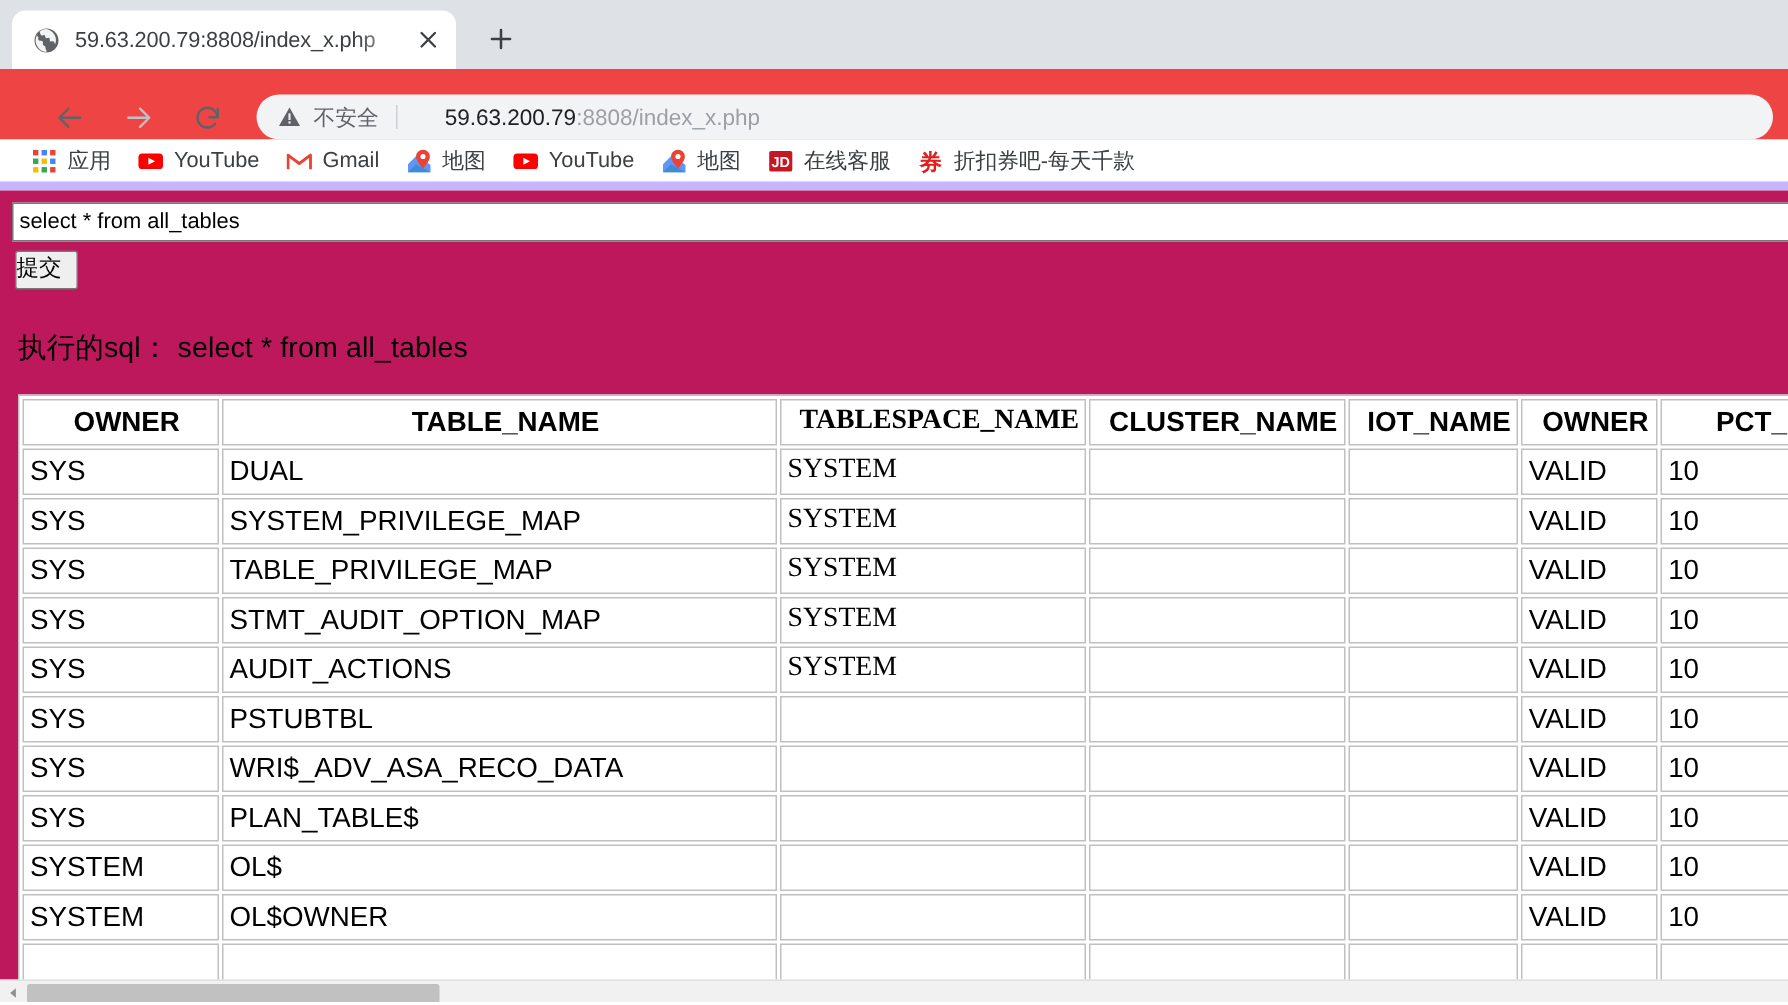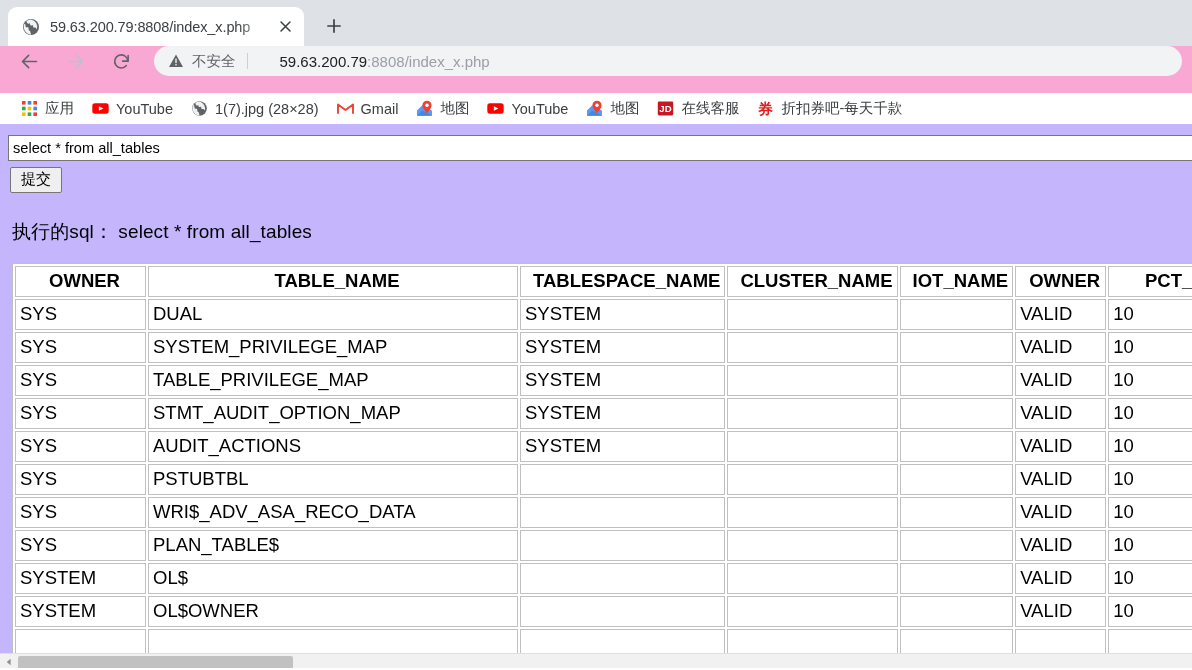--- a/index.html
+++ b/index.html
@@ -59,24 +59,24 @@
   .newtab {
     width: 32px; height: 32px;
     margin: 0 0 4px 14px;
     display: flex; align-items: center; justify-content: center;
     color: #3c4043;
   }
 
   
   .toolbar {
     height: 47px;
-    background: #f9a8d4;
+    background: #ef4444;
     display: flex;
-    align-items: flex-start;
-    padding: 0 10px 0 14px;
+    align-items: flex-end;
+    padding: 0 10px 0 31px;
     flex: 0 0 auto;
   }
   .navbtn {
     width: 30px; height: 30px;
     display: flex; align-items: center; justify-content: center;
     margin-right: 16px;
     color: #5f6368;
   }
   .navbtn.disabled { color: #bdc1c6; }
   .navbtn.reload { margin-right: 18px; }
@@ -99,37 +99,37 @@
   
   .bookmarks {
     height: 34px;
     background: #ffffff;
     display: flex;
     align-items: center;
     padding: 0 6px 0 13px;
     flex: 0 0 auto;
     overflow: hidden;
     white-space: nowrap;
-    border-bottom: 3px solid #c4b5fd;
+    border-bottom: 6px solid #c4b5fd;
   }
   .bm {
     display: flex; align-items: center;
     height: 26px;
     padding: 0 8px;
     margin-right: 2px;
     border-radius: 4px;
     flex: 0 0 auto;
   }
   .bm-ico { width: 17px; height: 17px; flex: 0 0 17px; margin-right: 7px; display: block; }
   .bm-label { font-size: 14.5px; color: #3c4043; white-space: nowrap; }
 
   
   .viewport {
     flex: 1 1 auto;
-    background: #c4b5fd;
+    background: #be185d;
     position: relative;
     overflow: hidden;
   }
   .page {
     position: absolute;
     top: 0; left: 0;
     padding: 8px 0 0 8px;
     width: 2400px;
   }
 
@@ -147,21 +147,21 @@
     margin: 0 0 2px 0;
     outline: none;
   }
   .submit-btn {
     font-family: "Liberation Sans", sans-serif;
     font-size: 15px;
     color: #000;
     background: #efefef;
     border: 1px solid #767676;
     border-radius: 2px;
-    padding: 3px 10px 4px 10px;
+    padding: 3px 10px 4px 0;
     margin: 4px 0 0 2px;
     line-height: 1.1;
   }
   .exec-line {
     font-size: 19px;
     color: #000;
     margin: 26px 0 18px 4px;
     letter-spacing: 0.1px;
   }
 
@@ -179,21 +179,21 @@
     color: #000;
     padding: 3px 4px 4px 4px;
     height: 26px;
     vertical-align: middle;
     white-space: nowrap;
   }
   table.result th { font-weight: bold; text-align: center; padding-left: 12px; }
   table.result td { text-align: left; font-weight: normal; }
   .c-owner   { width: 131px; }
   .c-table   { width: 370px; }
-  .c-tbspace { width: 204px; }
+  .c-tbspace { width: 204px; font-family: Liberation Serif, serif; }
   .c-cluster { width: 166px; }
   .c-iot     { width: 106px; }
   .c-status  { width: 91px; }
   .c-pct     { width: 150px; }
 
   
   .hscroll {
     position: absolute;
     left: 0; right: 0; bottom: 0;
     height: 17px;
@@ -305,30 +305,20 @@
     <div class="bm">
       <span class="bm-ico">
         <svg viewBox="0 0 17 17" width="17" height="17">
           <rect x="0.3" y="3.3" width="16.4" height="10.4" rx="2.6" fill="#ff0000"></rect>
           <path d="M6.9 6.2 L11.4 8.5 L6.9 10.8 Z" fill="#ffffff"></path>
         </svg>
       </span>
       <span class="bm-label">YouTube</span>
     </div>
 
-    <div class="bm">
-      <span class="bm-ico">
-        <svg viewBox="0 0 17 17" width="17" height="17">
-          <circle cx="8.5" cy="8.5" r="7.3" fill="#5f6368"></circle>
-          <path d="M8.5 1.5a7 7 0 0 0-4.3 1.5c.5.9.3 1.9 1.2 2.4.8.4 1.2-.5 1.8-.2.7.3.1 1.4.8 1.8.8.4 1.5-.5 2.1-.1.6.5-.2 1.6.5 2 .7.4 1.4-.3 2 .2.6.4.5 1.3 1.1 1.5A7 7 0 0 0 8.5 1.5z" fill="#fff" opacity="0.9"></path>
-          <path d="M3 4.2A7 7 0 0 0 8.5 15.5c.3-1-.7-1.6-.6-2.6.1-1-1.1-.9-1.5-1.7-.4-.7.2-1.6-.4-2.2-.7-.6-1.8.1-2.4-.7-.4-.7.2-1.6-.4-2.2z" fill="#fff" opacity="0.9"></path>
-        </svg>
-      </span>
-      <span class="bm-label">1(7).jpg (28×28)</span>
-    </div>
 
     <div class="bm">
       <span class="bm-ico">
         <svg viewBox="0 0 17 17" width="17" height="17">
           <path d="M1 13.8 V4.4 L8.5 10 L16 4.4 V13.8" fill="none" stroke="#ea4335" stroke-width="1.9" stroke-linejoin="round"></path>
         </svg>
       </span>
       <span class="bm-label">Gmail</span>
     </div>
 

